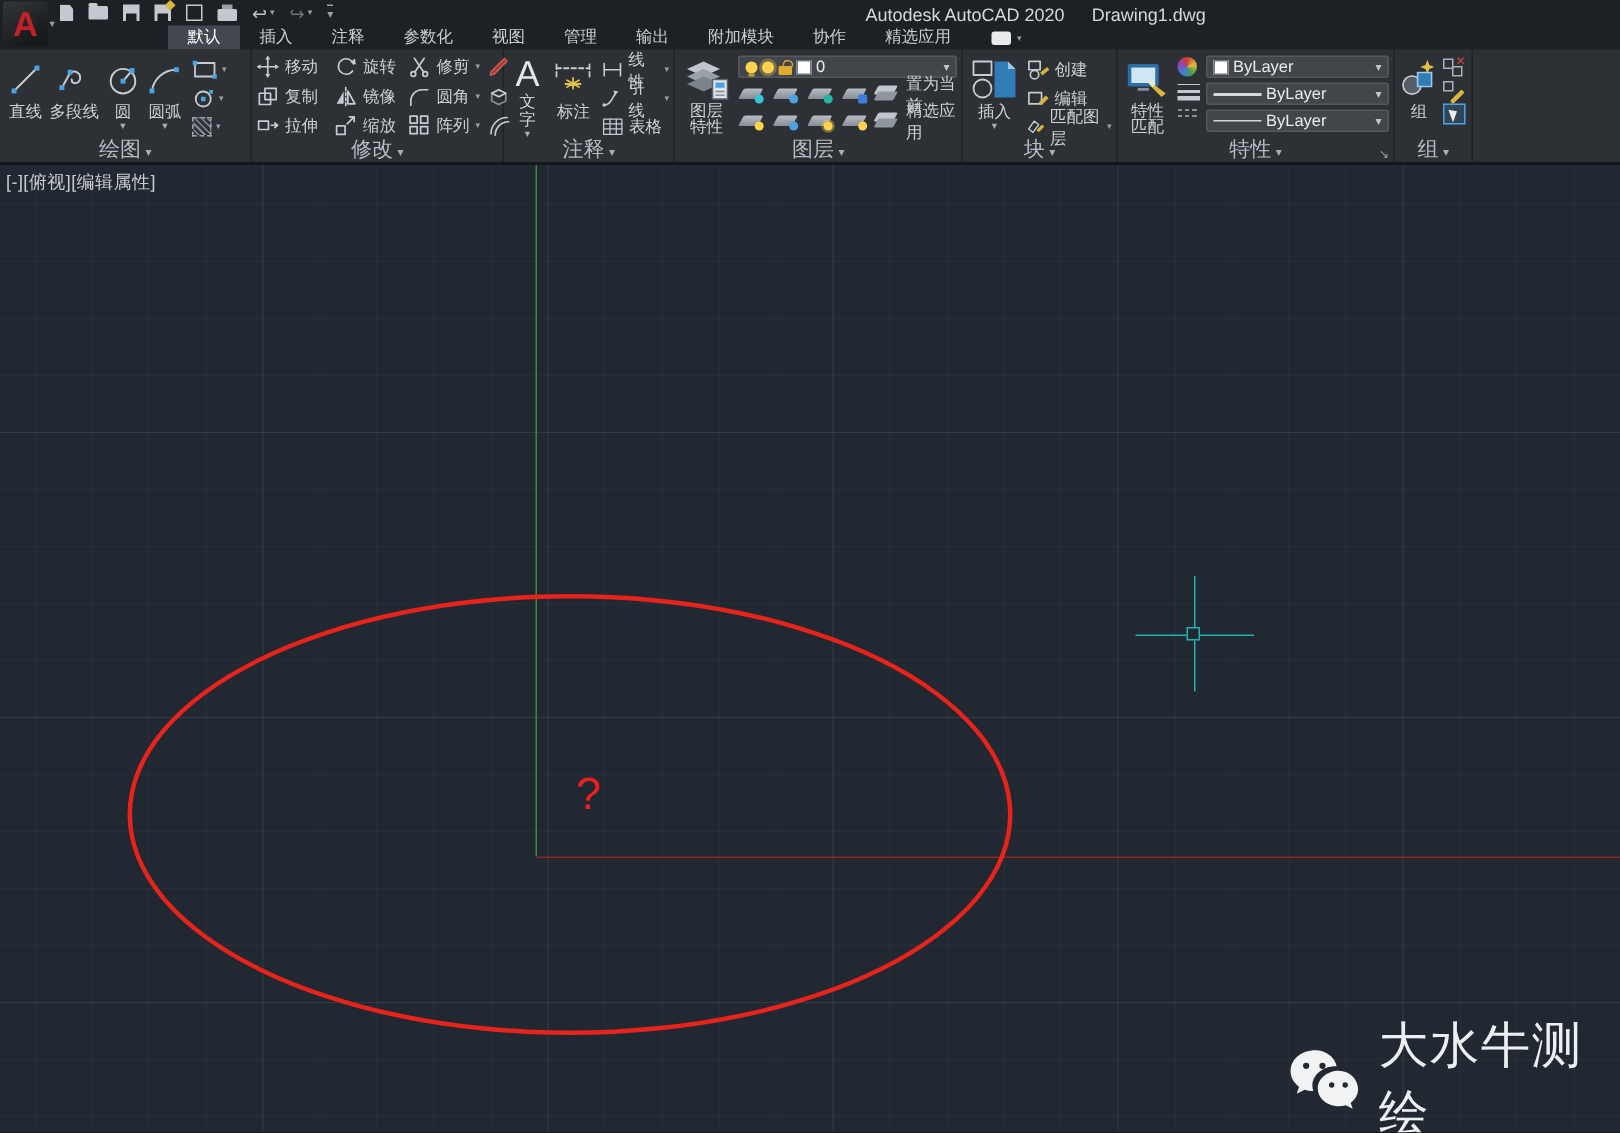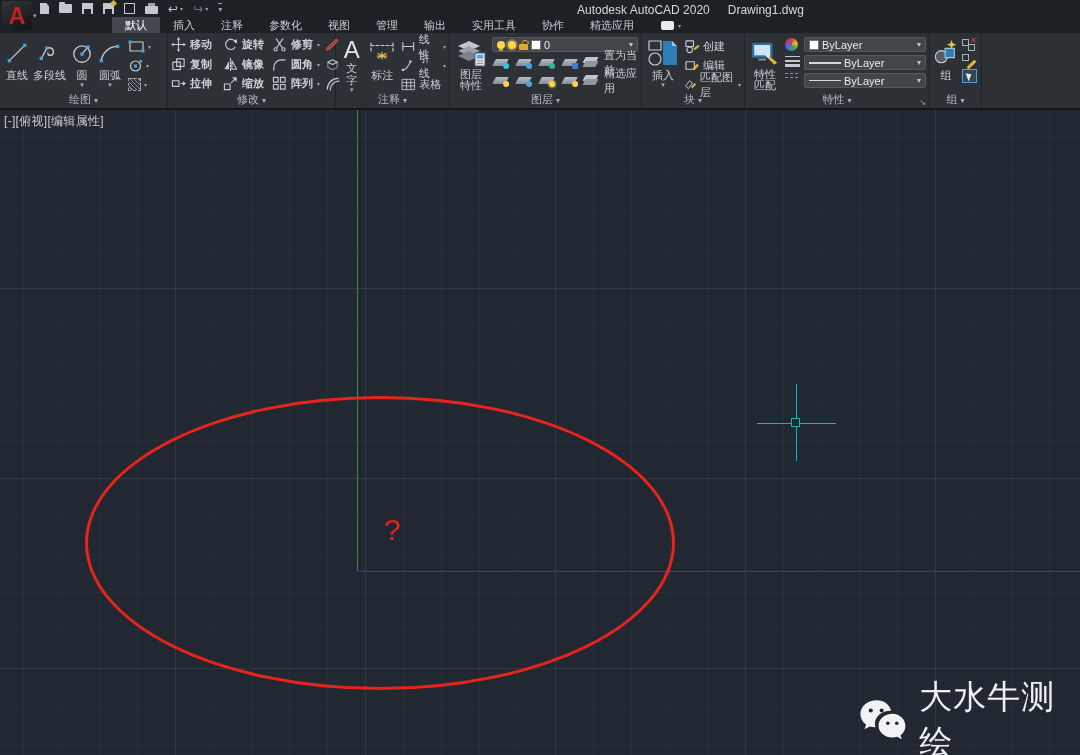--- a/index.html
+++ b/index.html
@@ -32,35 +32,35 @@
   .tab{padding:0 13px;line-height:16px;white-space:nowrap;}
   .tab.active{background:#43484e;color:#ffffff;}
   .ribbon-toggle{display:flex;align-items:center;gap:4px;margin-left:14px;}
   .rt-rect{width:13px;height:9px;background:#e8eaec;border-radius:2px;}
 
   
   .ribbon{position:absolute;top:33px;left:0;width:1080px;height:77px;background:#2d3136;
           border-bottom:2px solid #141619;display:flex;}
   .panel{position:relative;height:75px;border-right:1px solid #1f2226;display:flex;flex-direction:column;flex:0 0 auto;}
   .pbody{flex:1;display:flex;padding:3px 3px 0 4px;min-height:0;}
-  .plabel{height:15px;font-size:11px;color:#b7bcc2;text-align:center;line-height:13px;white-space:nowrap;}
+  .plabel{height:15px;font-size:14px;color:#b7bcc2;text-align:center;line-height:13px;white-space:nowrap;}
   .caret::after{content:"▾";font-size:8px;color:#a9aeb4;margin-left:3px;}
   .bigbtn{display:flex;flex-direction:column;align-items:center;justify-content:flex-start;
           font-size:11px;color:#ccd1d6;line-height:12px;padding:1px 1px 0;text-align:center;}
   .bigbtn .icb{height:32px;display:flex;align-items:center;justify-content:center;}
   .bigbtn .bcaret{font-size:7px;color:#a9aeb4;line-height:7px;}
   .ic{stroke:#c6ccd2;fill:none;stroke-width:1.2;stroke-linecap:round;stroke-linejoin:round;}
   .ic .f{fill:#c6ccd2;stroke:none;}
   .ic .blue{fill:#4aa3e0;stroke:none;}
   .ic16{width:15px;height:15px;}
   .ic22{width:24px;height:24px;}
   .scol{display:flex;flex-direction:column;justify-content:flex-start;gap:4px;padding-top:3px;}
   .srow{display:flex;align-items:center;gap:3px;font-size:11px;color:#ccd1d6;height:15px;}
   .mgrid{display:flex;flex-direction:column;gap:1px;padding:2px 0 0 3px;}
-  .mrow{display:grid;grid-template-columns:52px 49px 53px 16px;align-items:center;height:19px;font-size:11px;color:#ccd1d6;font-weight:bold;}
+  .mrow{display:grid;grid-template-columns:52px 49px 53px 16px;align-items:center;height:19px;font-size:11px;color:#ccd1d6;}
   .mbtn{display:flex;align-items:center;gap:4px;}
   .hatch{width:13px;height:13px;border:1px dashed #9aa1a8;
          background:repeating-linear-gradient(45deg,transparent 0 2px,#8a9199 2px 3px);}
   .dd{display:flex;align-items:center;gap:3px;background:#42464b;border:1px solid #55595e;border-radius:2px;
       height:15px;padding:0 4px;font-size:11px;color:#e9ebed;}
   .dd .end{margin-left:auto;font-size:8px;color:#c0c5ca;}
   .swatch{width:10px;height:10px;background:#ffffff;border:1px solid #70767c;}
   .bulb{width:8px;height:8px;border-radius:50%;background:#ffd34d;position:relative;}
   .bulb::after{content:"";position:absolute;left:2px;bottom:-2px;width:4px;height:2px;background:#c9a227;}
   .sunic{width:8px;height:8px;border-radius:50%;background:#ffd34d;box-shadow:0 0 0 2px rgba(255,211,77,.30);}
@@ -166,21 +166,21 @@
     </div>
 
     <div class="tabs">
       <span class="tab active">默认</span>
       <span class="tab">插入</span>
       <span class="tab">注释</span>
       <span class="tab">参数化</span>
       <span class="tab">视图</span>
       <span class="tab">管理</span>
       <span class="tab">输出</span>
-      <span class="tab">实用工具</span>
+      <span class="tab">附加模块</span>
       <span class="tab">协作</span>
       <span class="tab">精选应用</span>
       <span class="ribbon-toggle">
         <span class="rt-rect"></span>
         <span class="mini-caret">▾</span>
       </span>
     </div>
   </div>
 
   <div class="ribbon">

